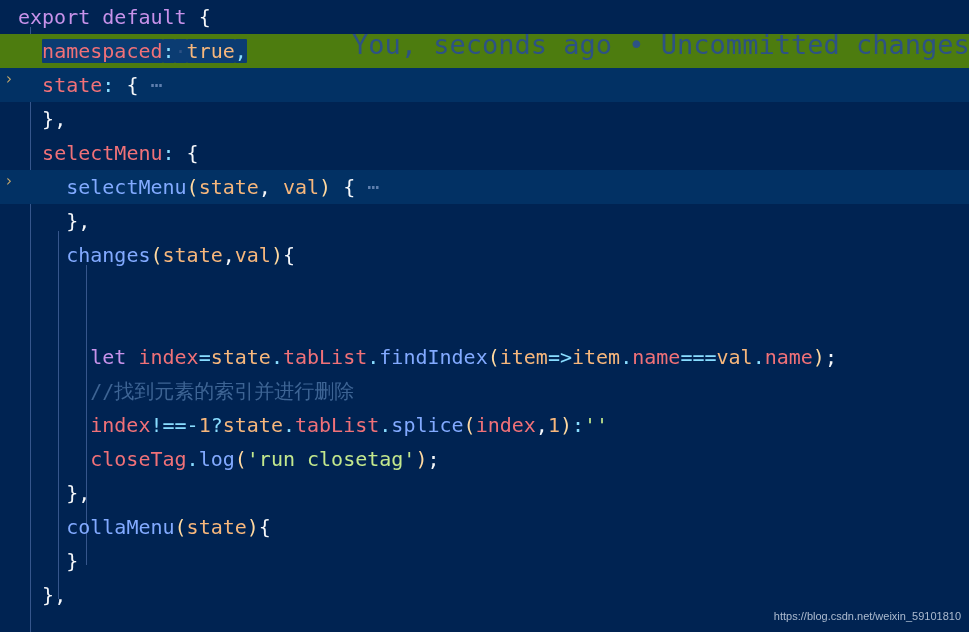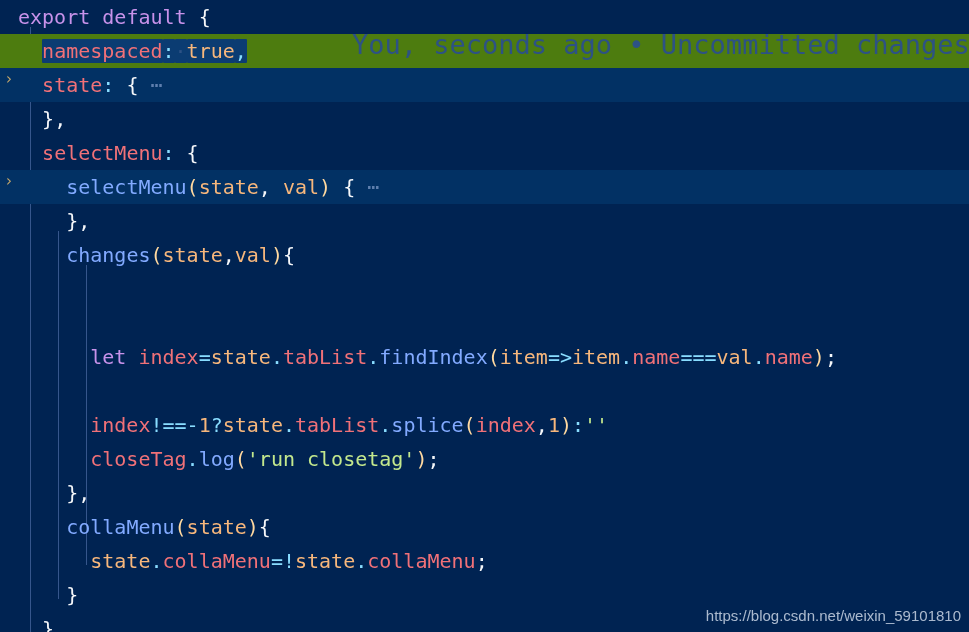--- a/index.html
+++ b/index.html
@@ -120,21 +120,21 @@
   }
 
   
   .watermark {
     position: absolute;
     right: 8px;
     bottom: 6px;
     color: #c9d4e4;
     opacity: .85;
     font-family: "Liberation Sans", sans-serif;
-    font-size: 15px;
+    font-size: 11px;
     line-height: 20px;
     z-index: 6;
     user-select: none;
   }
 </style>
 </head>
 <body>
 
 <div id="editor">
 
@@ -149,26 +149,25 @@
       <div class="line selline"><span class="punct">  </span><span class="prop sel">namespaced</span><span class="colon sel">:</span><span class="ws sel">·</span><span class="bool sel">true</span><span class="colon sel">,</span></div>
       <div class="line hl"><span class="punct">  </span><span class="prop">state</span><span class="colon">:</span><span class="punct"> </span><span class="punct">{</span><span class="fold"> ⋯</span></div>
       <div class="line"><span class="punct">  </span><span class="punct">},</span></div>
       <div class="line"><span class="punct">  </span><span class="prop">selectMenu</span><span class="colon">:</span><span class="punct"> </span><span class="punct">{</span></div>
       <div class="line hl"><span class="punct">    </span><span class="fn">selectMenu</span><span class="paren">(</span><span class="param">state</span><span class="punct">,</span><span class="punct"> </span><span class="param">val</span><span class="paren">)</span><span class="punct"> </span><span class="punct">{</span><span class="fold"> ⋯</span></div>
       <div class="line"><span class="punct">    </span><span class="punct">},</span></div>
       <div class="line"><span class="punct">    </span><span class="fn">changes</span><span class="paren">(</span><span class="param">state</span><span class="punct">,</span><span class="param">val</span><span class="paren">)</span><span class="punct">{</span></div>
       <div class="line">&nbsp;</div>
       <div class="line"><span class="punct">      </span></div>
       <div class="line"><span class="punct">      </span><span class="kw">let</span><span class="punct"> </span><span class="prop">index</span><span class="op">=</span><span class="param">state</span><span class="op">.</span><span class="prop">tabList</span><span class="op">.</span><span class="fn">findIndex</span><span class="paren">(</span><span class="param">item</span><span class="op">=&gt;</span><span class="param">item</span><span class="op">.</span><span class="prop">name</span><span class="op">===</span><span class="param">val</span><span class="op">.</span><span class="prop">name</span><span class="paren">)</span><span class="punct">;</span></div>
-      <div class="line"><span class="punct">      </span></div>
+      <div class="line"><span class="punct">      </span><span class="comment">//找到元素的索引并进行删除</span></div>
       <div class="line"><span class="punct">      </span><span class="prop">index</span><span class="op">!==</span><span class="op">-</span><span class="num">1</span><span class="op">?</span><span class="param">state</span><span class="op">.</span><span class="prop">tabList</span><span class="op">.</span><span class="fn">splice</span><span class="paren">(</span><span class="prop">index</span><span class="punct">,</span><span class="num">1</span><span class="paren">)</span><span class="op">:</span><span class="str">''</span></div>
       <div class="line"><span class="punct">      </span><span class="prop">closeTag</span><span class="op">.</span><span class="fn">log</span><span class="paren">(</span><span class="str">'run closetag'</span><span class="paren">)</span><span class="punct">;</span></div>
       <div class="line"><span class="punct">    </span><span class="punct">},</span></div>
       <div class="line"><span class="punct">    </span><span class="fn">collaMenu</span><span class="paren">(</span><span class="param">state</span><span class="paren">)</span><span class="punct">{</span></div>
-      <div class="line"><span class="punct">      </span><span class="param">state</span><span class="op">.</span><span class="prop">collaMenu</span><span class="op">=</span><span class="op">!</span><span class="param">state</span><span class="op">.</span><span class="prop">collaMenu</span><span class="punct">;</span></div>
       <div class="line"><span class="punct">    </span><span class="punct">}</span></div>
       <div class="line"><span class="punct">  </span><span class="punct">},</span></div>
     </div>
 
   <div class="fold-col">
       <div class="fold-arrow" style="top: 62px;">›</div>
       <div class="fold-arrow" style="top: 164px;">›</div>
     </div>
 
   <div class="blame">You, seconds ago • Uncommitted changes</div>

